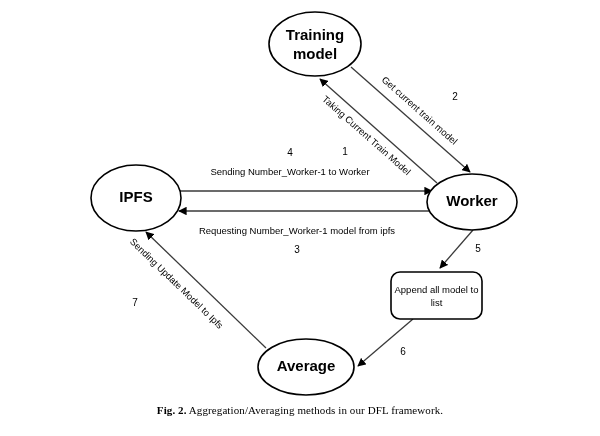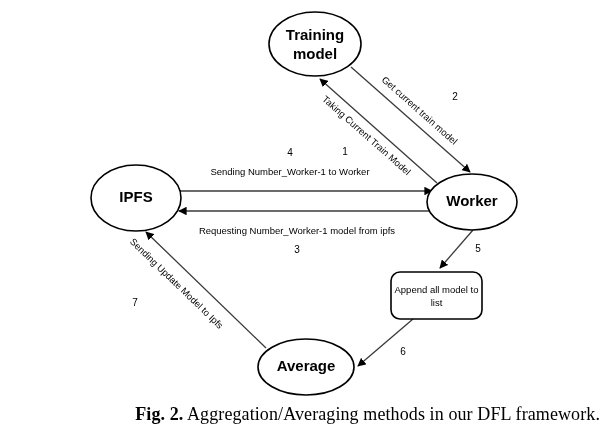--- a/index.html
+++ b/index.html
@@ -65,23 +65,23 @@
     font-size: 10px;
     fill: #000000;
     text-anchor: middle;
     dominant-baseline: middle;
   }
   .caption {
     position: absolute;
     left: 0;
     top: 404px;
     width: 600px;
-    text-align: right;
+    text-align: center;
     font-family: "Liberation Serif", serif;
-    font-size: 18px;
+    font-size: 11px;
     color: #000000;
     letter-spacing: 0.1px;
   }
   .caption .cap-num {
     font-weight: bold;
   }
 </style>
 </head>
 <body>
 

